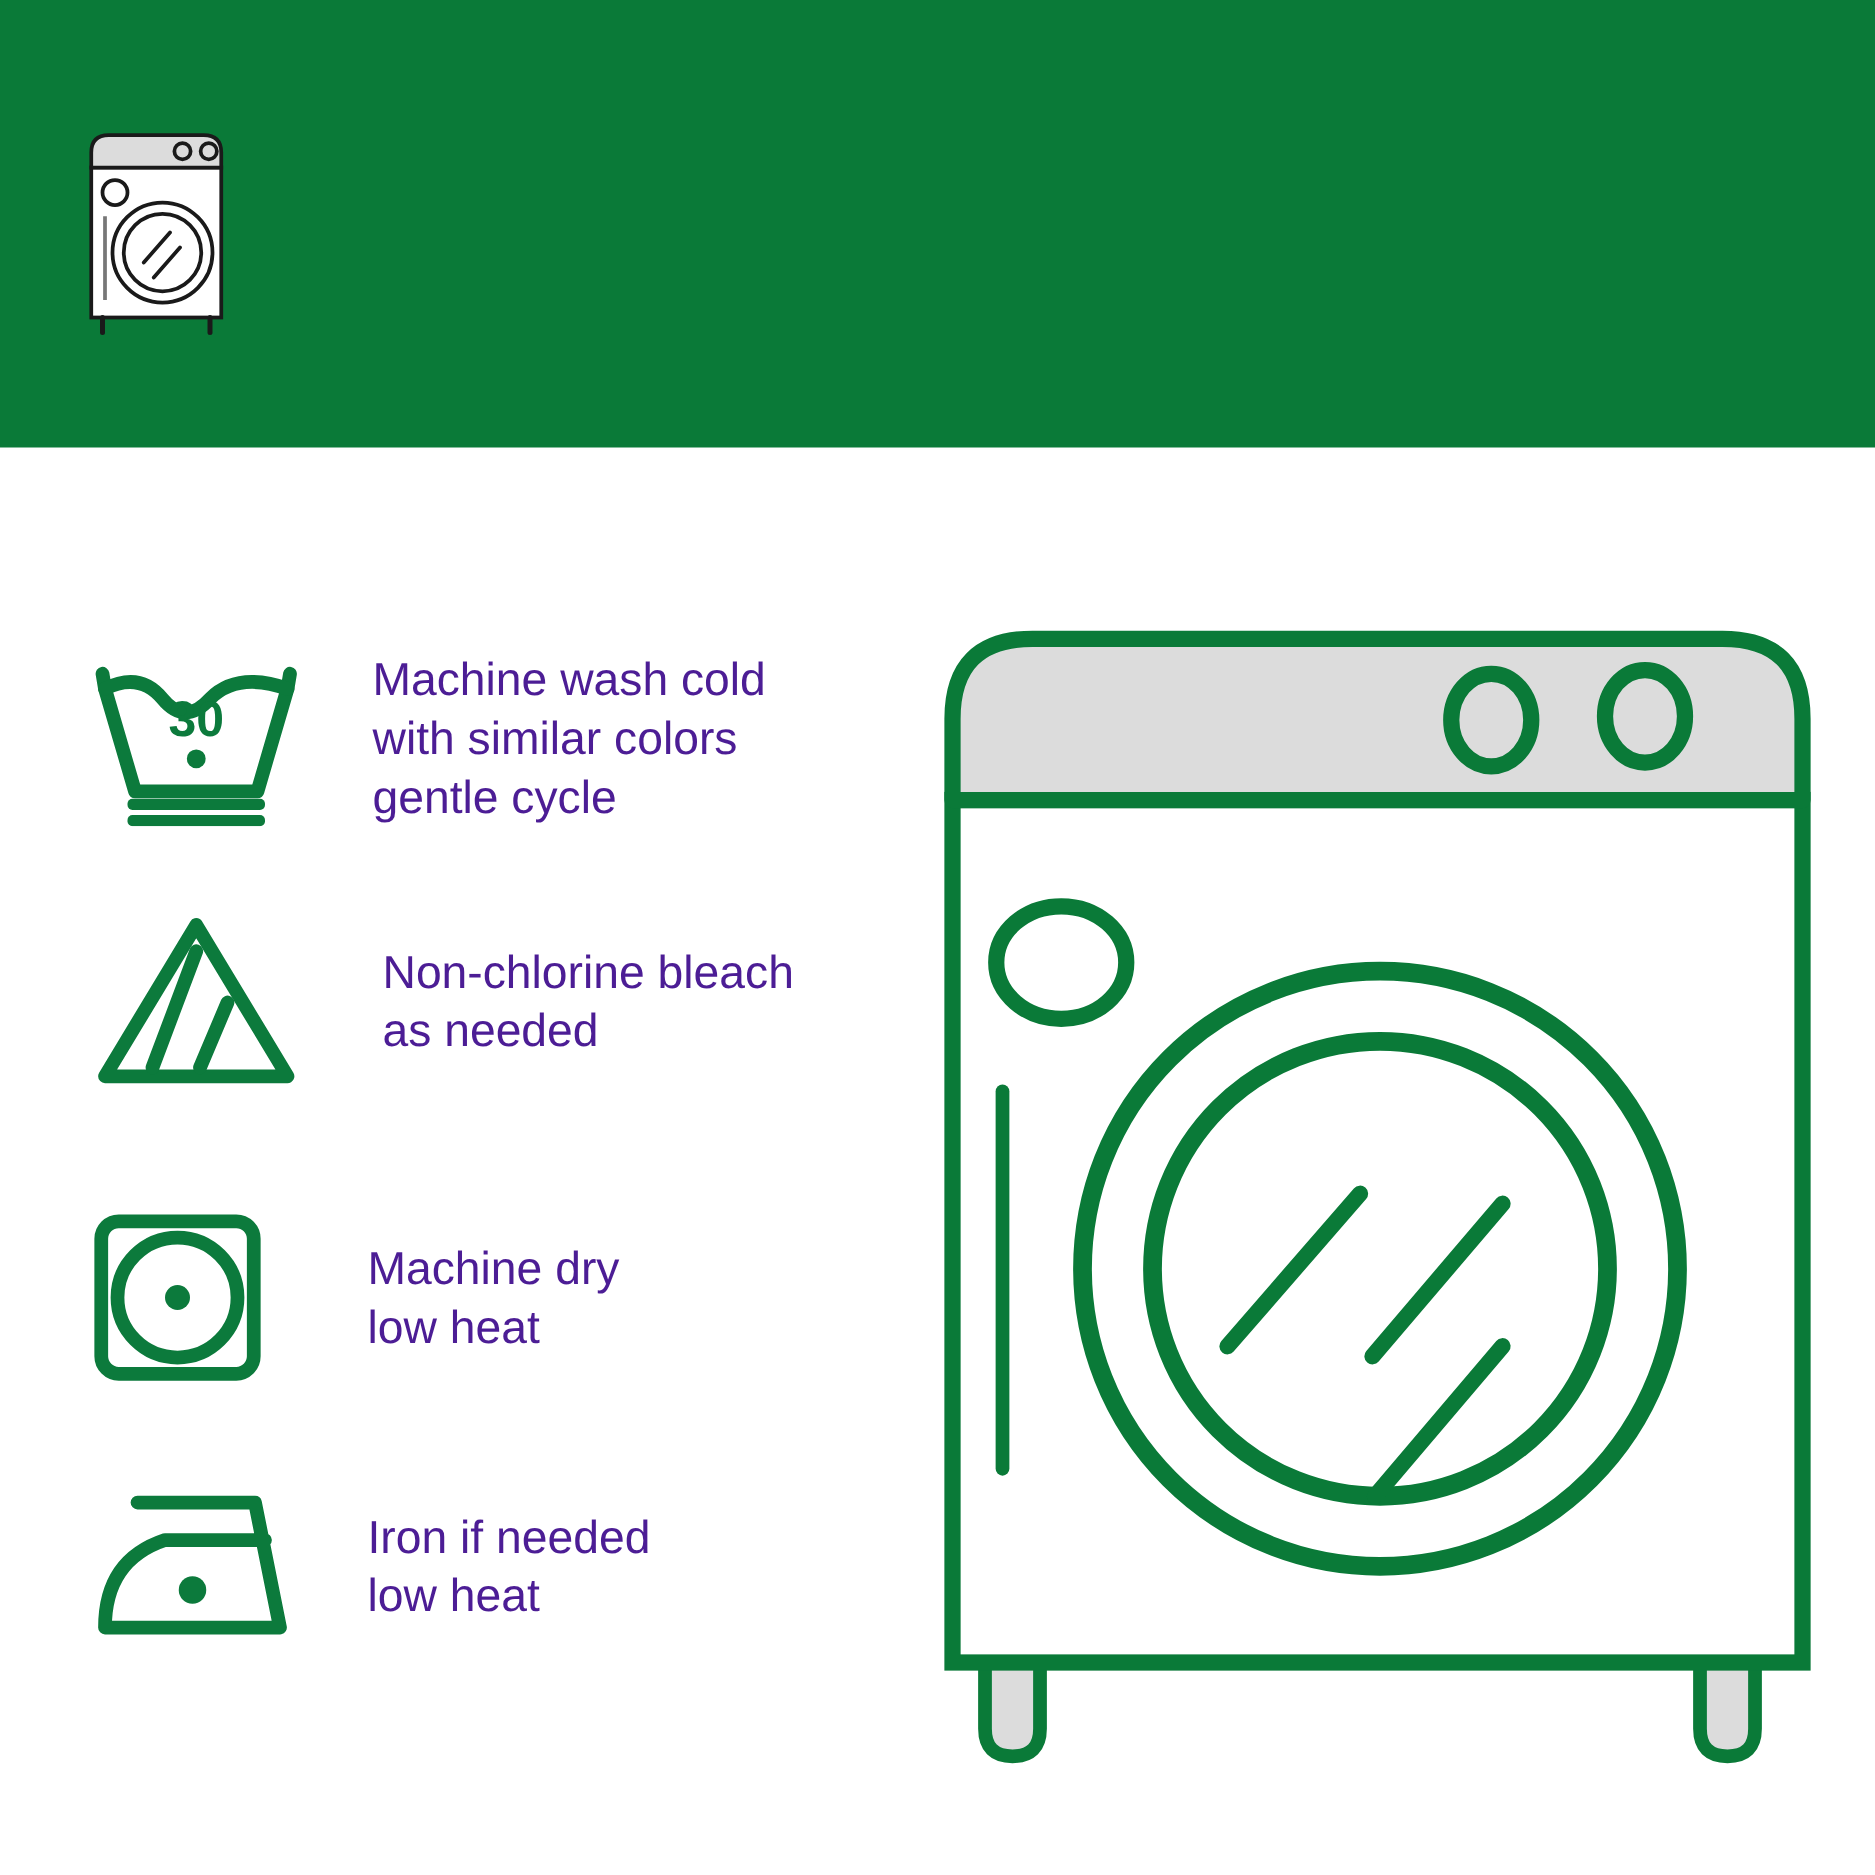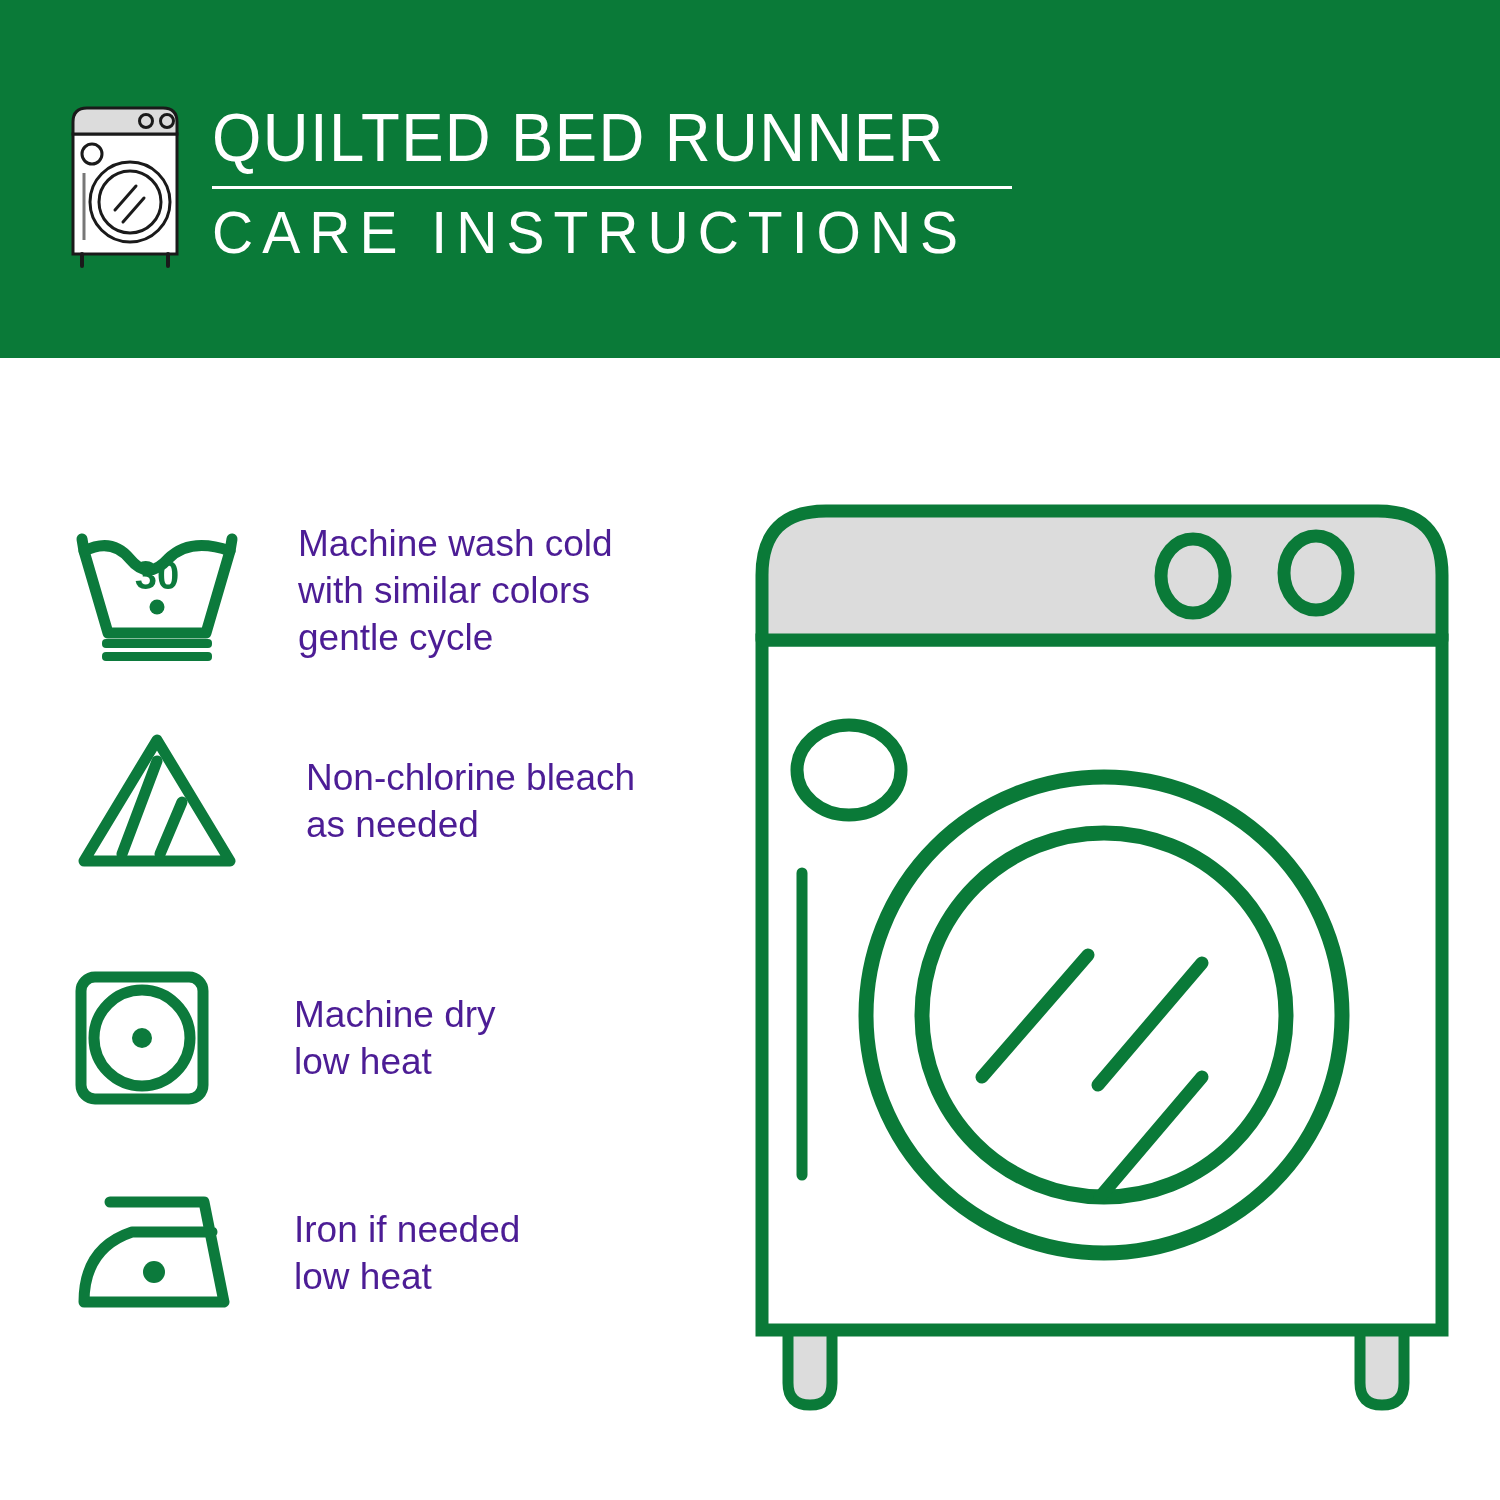--- a/index.html
+++ b/index.html
@@ -142,25 +142,20 @@
 
       <circle cx="70" cy="104" r="40" fill="none" stroke="#1a1a1a" stroke-width="3"></circle>
       <circle cx="70" cy="104" r="31" fill="none" stroke="#1a1a1a" stroke-width="3"></circle>
       <line x1="55" y1="112" x2="76" y2="88" stroke="#1a1a1a" stroke-width="3" stroke-linecap="round"></line>
       <line x1="63" y1="124" x2="84" y2="100" stroke="#1a1a1a" stroke-width="3" stroke-linecap="round"></line>
 
       <path d="M22 156 L22 168" stroke="#1a1a1a" stroke-width="4" stroke-linecap="round"></path>
       <path d="M108 156 L108 168" stroke="#1a1a1a" stroke-width="4" stroke-linecap="round"></path>
     </svg>
 
-    <div class="title-block">
-      <div class="title-main">QUILTED BED RUNNER</div>
-      <div class="title-rule"></div>
-      <div class="title-sub">CARE INSTRUCTIONS</div>
-    </div>
 
   </div>
 </div>
 
 <div class="care-list">
 
   <div class="care-row r0">
     <svg class="care-symbol wash" viewBox="0 0 170 140">
       <path d="M10 18 L12 30 L36 112 L134 112 L158 30 L160 18" fill="none" stroke="#0c7a3c" stroke-width="11" stroke-linejoin="round" stroke-linecap="round"></path>
       <path d="M12 30 Q40 16 58 38 Q76 60 96 38 Q118 16 158 30" fill="none" stroke="#0c7a3c" stroke-width="11" stroke-linejoin="round" stroke-linecap="round"></path>

